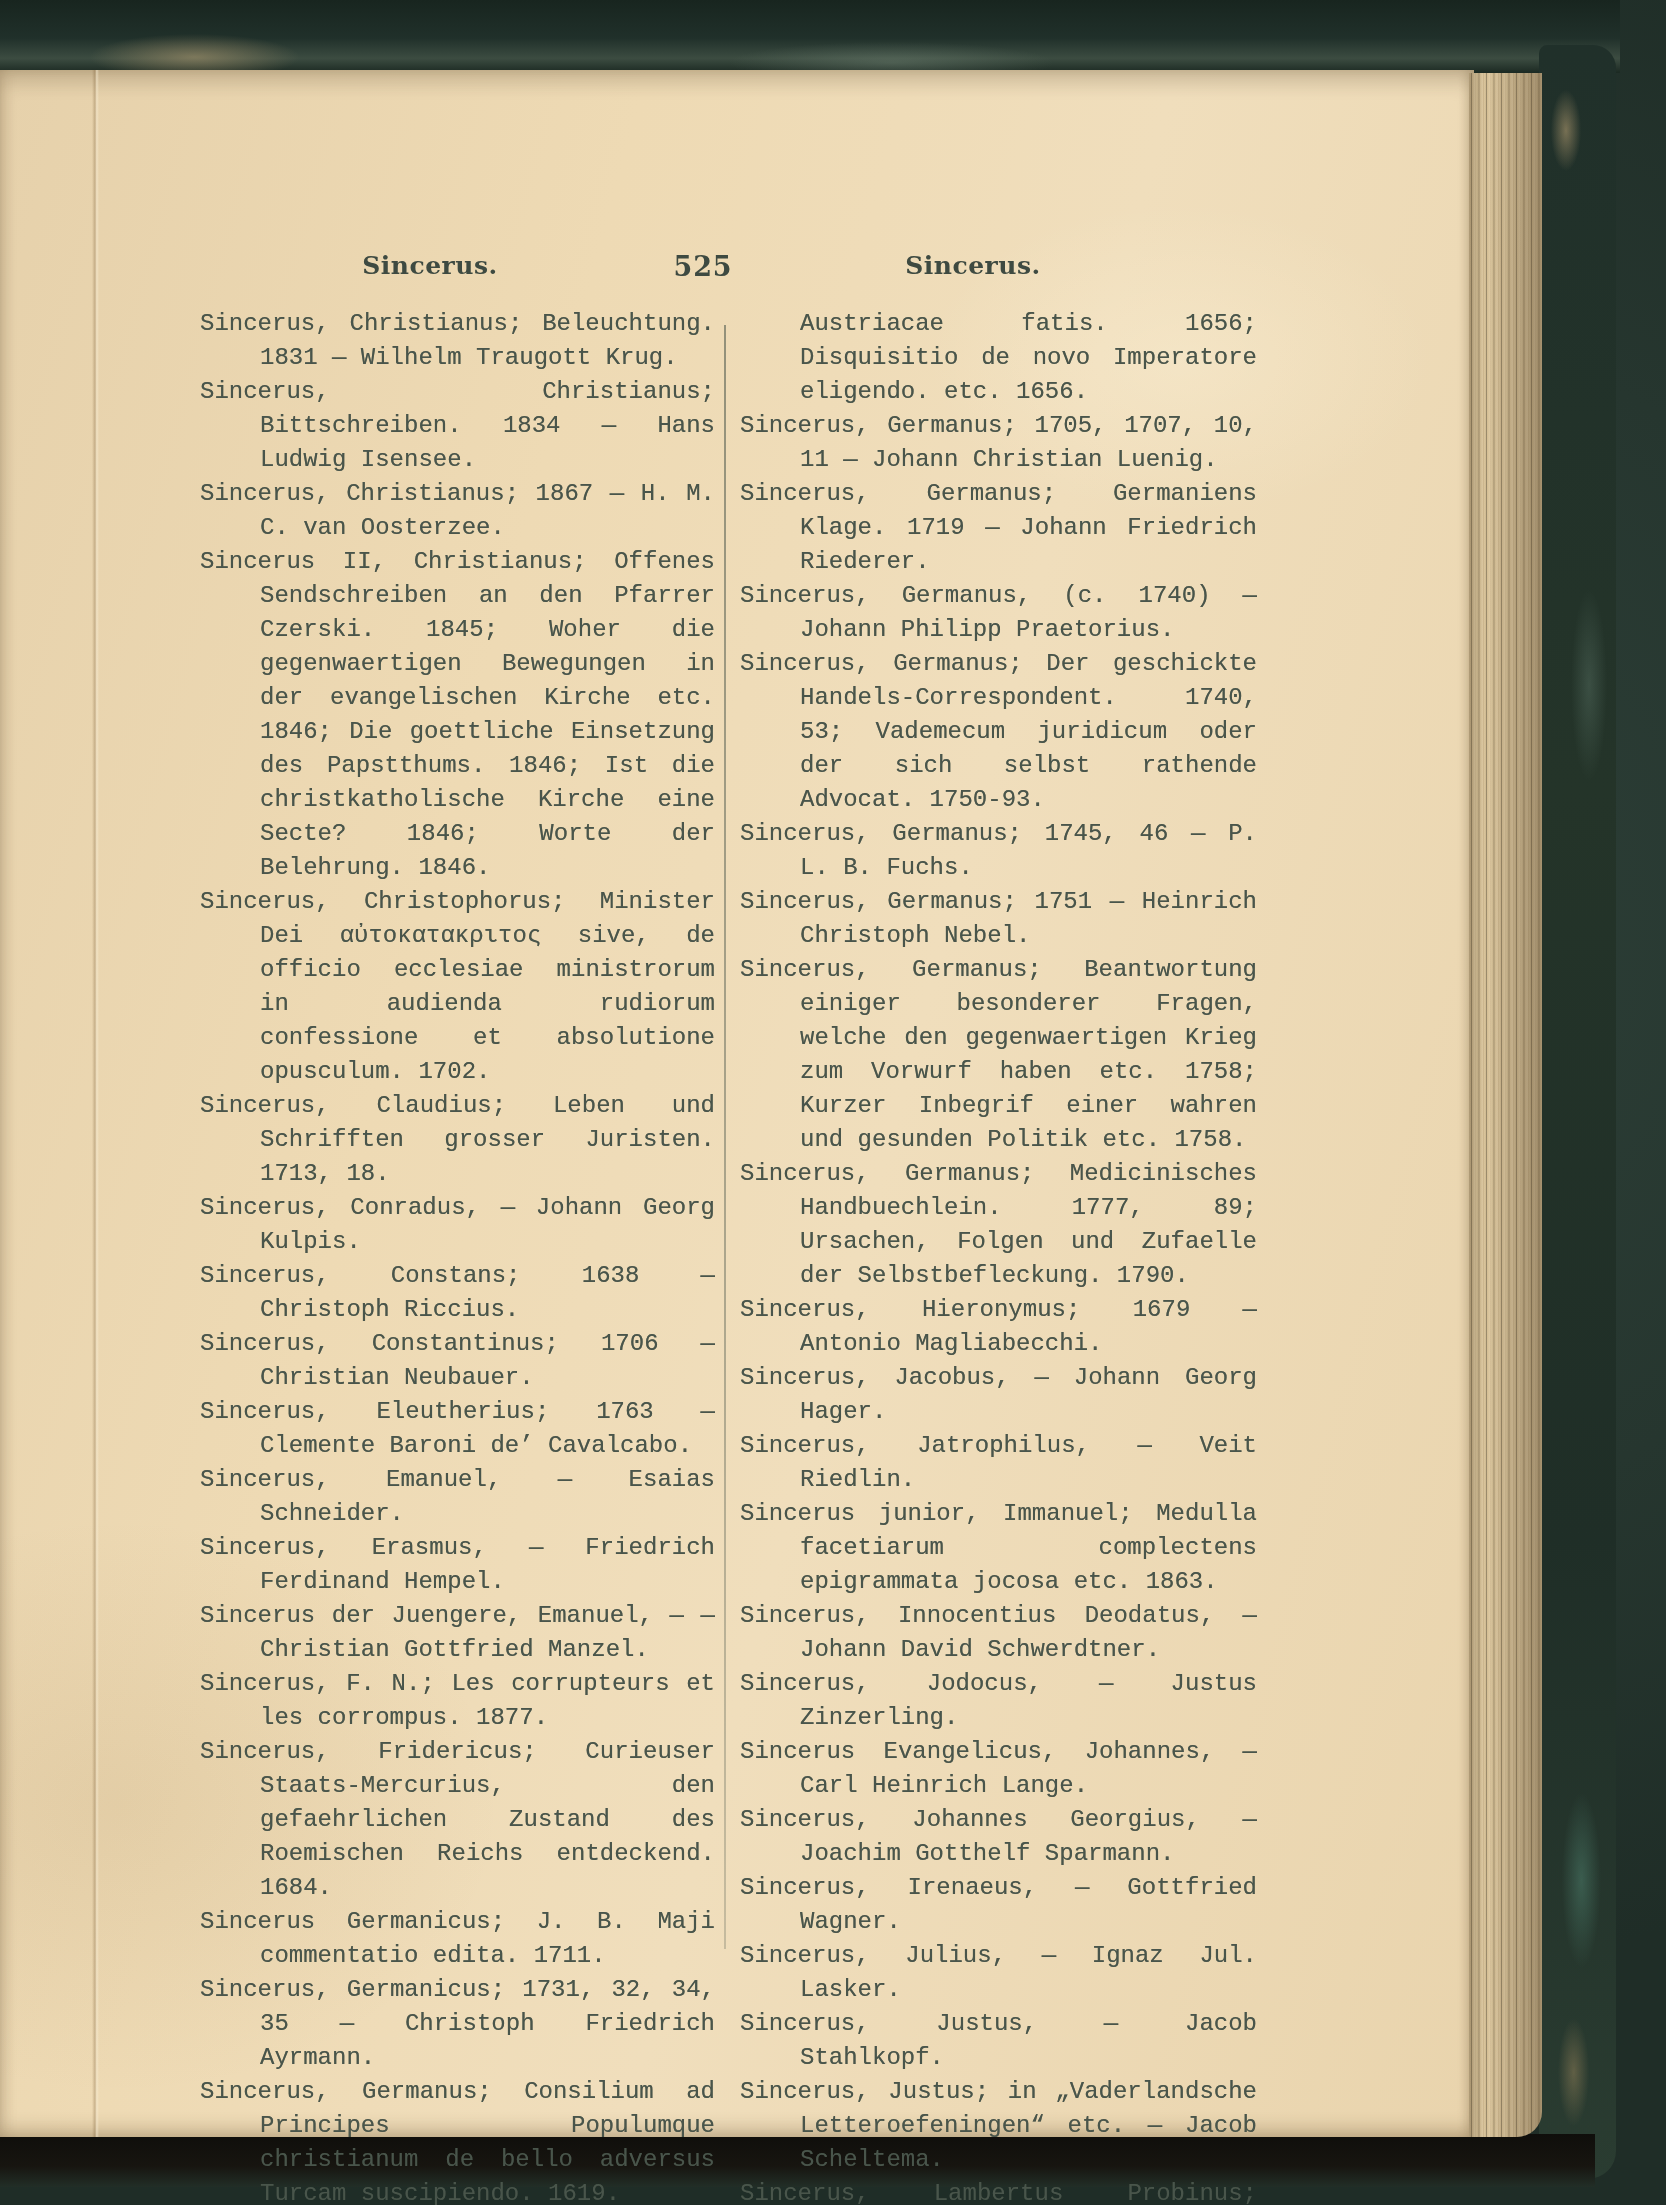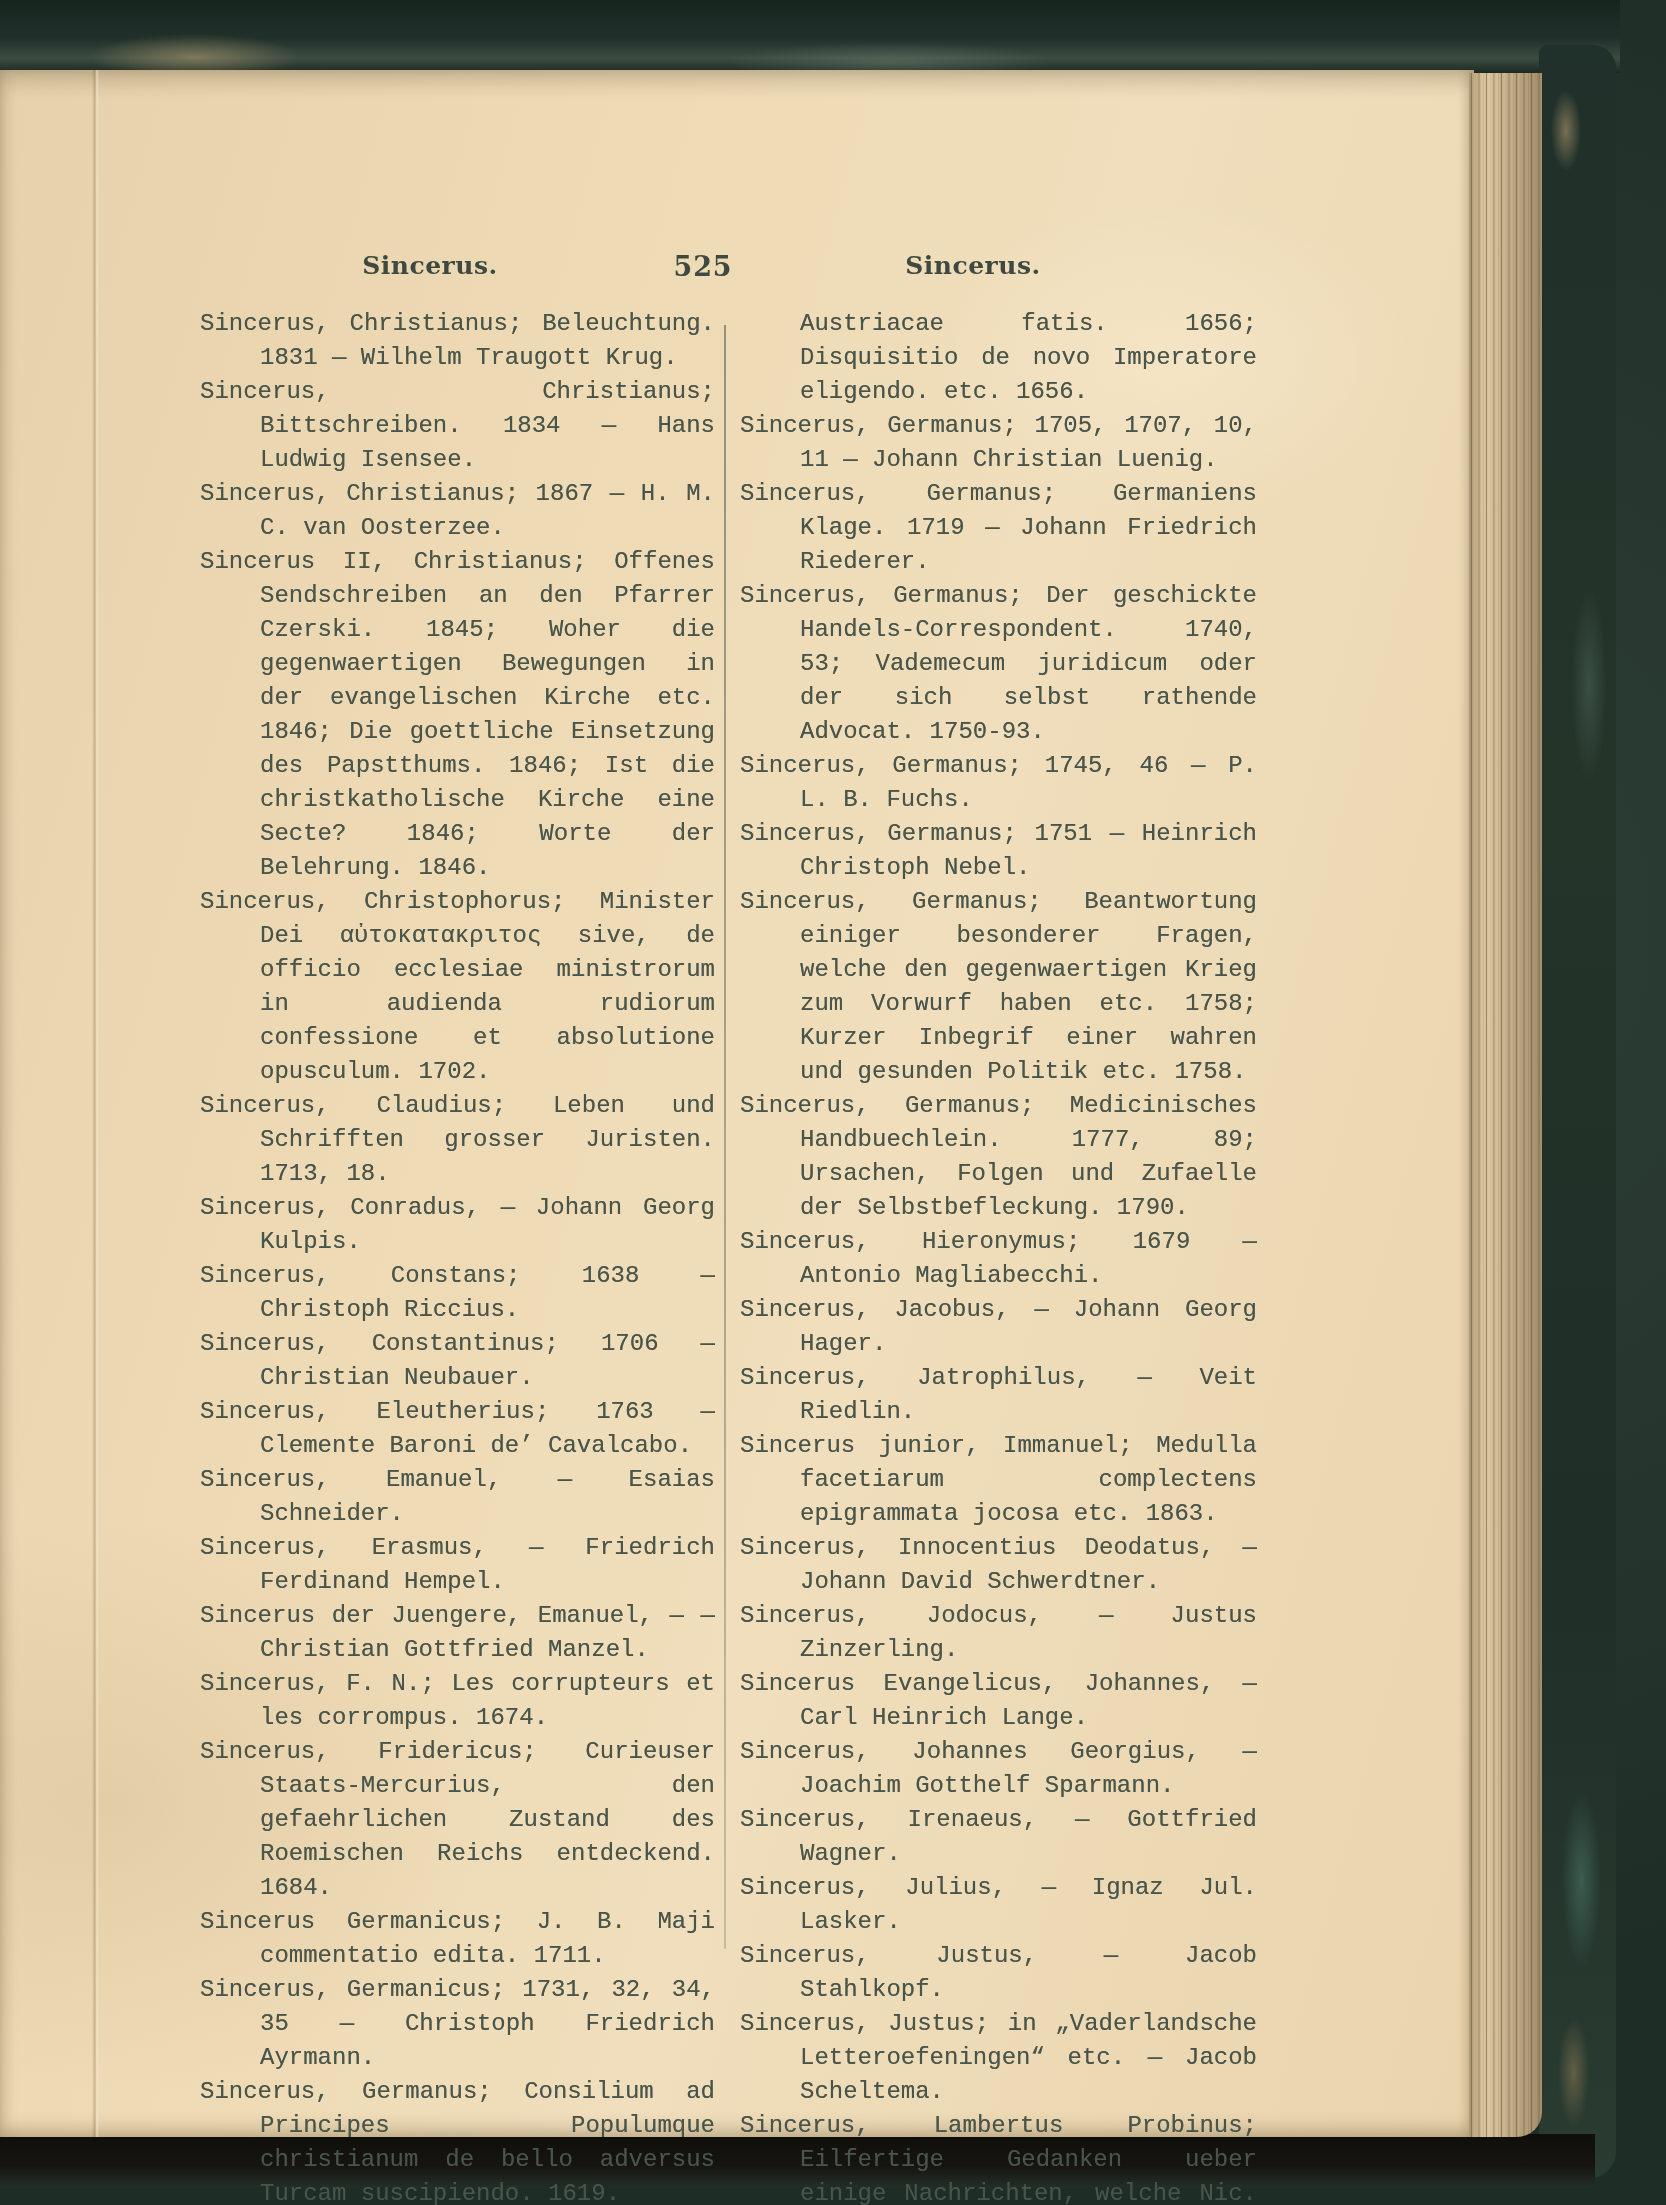--- a/index.html
+++ b/index.html
@@ -116,30 +116,31 @@
       <p class="entry">Sincerus II, Christianus; Offenes Sendschreiben an den Pfarrer Czerski. 1845; Woher die gegenwaertigen Bewegungen in der evangelischen Kirche etc. 1846; Die goettliche Einsetzung des Papstthums. 1846; Ist die christkatholische Kirche eine Secte? 1846; Worte der Belehrung. 1846.</p>
       <p class="entry">Sincerus, Christophorus; Minister Dei αὐτοκατακριτος sive, de officio ecclesiae ministrorum in audienda rudiorum confessione et absolutione opusculum. 1702.</p>
       <p class="entry">Sincerus, Claudius; Leben und Schrifften grosser Juristen. 1713, 18.</p>
       <p class="entry">Sincerus, Conradus, — Johann Georg Kulpis.</p>
       <p class="entry">Sincerus, Constans; 1638 — Christoph Riccius.</p>
       <p class="entry">Sincerus, Constantinus; 1706 — Christian Neubauer.</p>
       <p class="entry">Sincerus, Eleutherius; 1763 — Clemente Baroni de’ Cavalcabo.</p>
       <p class="entry">Sincerus, Emanuel, — Esaias Schneider.</p>
       <p class="entry">Sincerus, Erasmus, — Friedrich Ferdinand Hempel.</p>
       <p class="entry">Sincerus der Juengere, Emanuel, — — Christian Gottfried Manzel.</p>
-      <p class="entry">Sincerus, F. N.; Les corrupteurs et les corrompus. 1674.</p>
+      <p class="entry">Sincerus, F. N.; Les corrupteurs et les corrompus. 1877.</p>
       <p class="entry">Sincerus, Fridericus; Curieuser Staats-Mercurius, den gefaehrlichen Zustand des Roemischen Reichs entdeckend. 1684.</p>
       <p class="entry">Sincerus Germanicus; J. B. Maji commentatio edita. 1711.</p>
       <p class="entry">Sincerus, Germanicus; 1731, 32, 34, 35 — Christoph Friedrich Ayrmann.</p>
       <p class="entry">Sincerus, Germanus; Consilium ad Principes Populumque christianum de bello adversus Turcam suscipiendo. 1619.</p>
     </div>
   <div class="col col-right">
       <p class="entry cont">Austriacae fatis. 1656; Disquisitio de novo Imperatore eligendo. etc. 1656.</p>
       <p class="entry">Sincerus, Germanus; 1705, 1707, 10, 11 — Johann Christian Luenig.</p>
       <p class="entry">Sincerus, Germanus; Germaniens Klage. 1719 — Johann Friedrich Riederer.</p>
+      <p class="entry">Sincerus, Germanus, (c. 1740) — Johann Philipp Praetorius.</p>
       <p class="entry">Sincerus, Germanus; Der geschickte Handels-Correspondent. 1740, 53; Vademecum juridicum oder der sich selbst rathende Advocat. 1750-93.</p>
       <p class="entry">Sincerus, Germanus; 1745, 46 — P. L. B. Fuchs.</p>
       <p class="entry">Sincerus, Germanus; 1751 — Heinrich Christoph Nebel.</p>
       <p class="entry">Sincerus, Germanus; Beantwortung einiger besonderer Fragen, welche den gegenwaertigen Krieg zum Vorwurf haben etc. 1758; Kurzer Inbegrif einer wahren und gesunden Politik etc. 1758.</p>
       <p class="entry">Sincerus, Germanus; Medicinisches Handbuechlein. 1777, 89; Ursachen, Folgen und Zufaelle der Selbstbefleckung. 1790.</p>
       <p class="entry">Sincerus, Hieronymus; 1679 — Antonio Magliabecchi.</p>
       <p class="entry">Sincerus, Jacobus, — Johann Georg Hager.</p>
       <p class="entry">Sincerus, Jatrophilus, — Veit Riedlin.</p>
       <p class="entry">Sincerus junior, Immanuel; Medulla facetiarum complectens epigrammata jocosa etc. 1863.</p>
       <p class="entry">Sincerus, Innocentius Deodatus, — Johann David Schwerdtner.</p>

